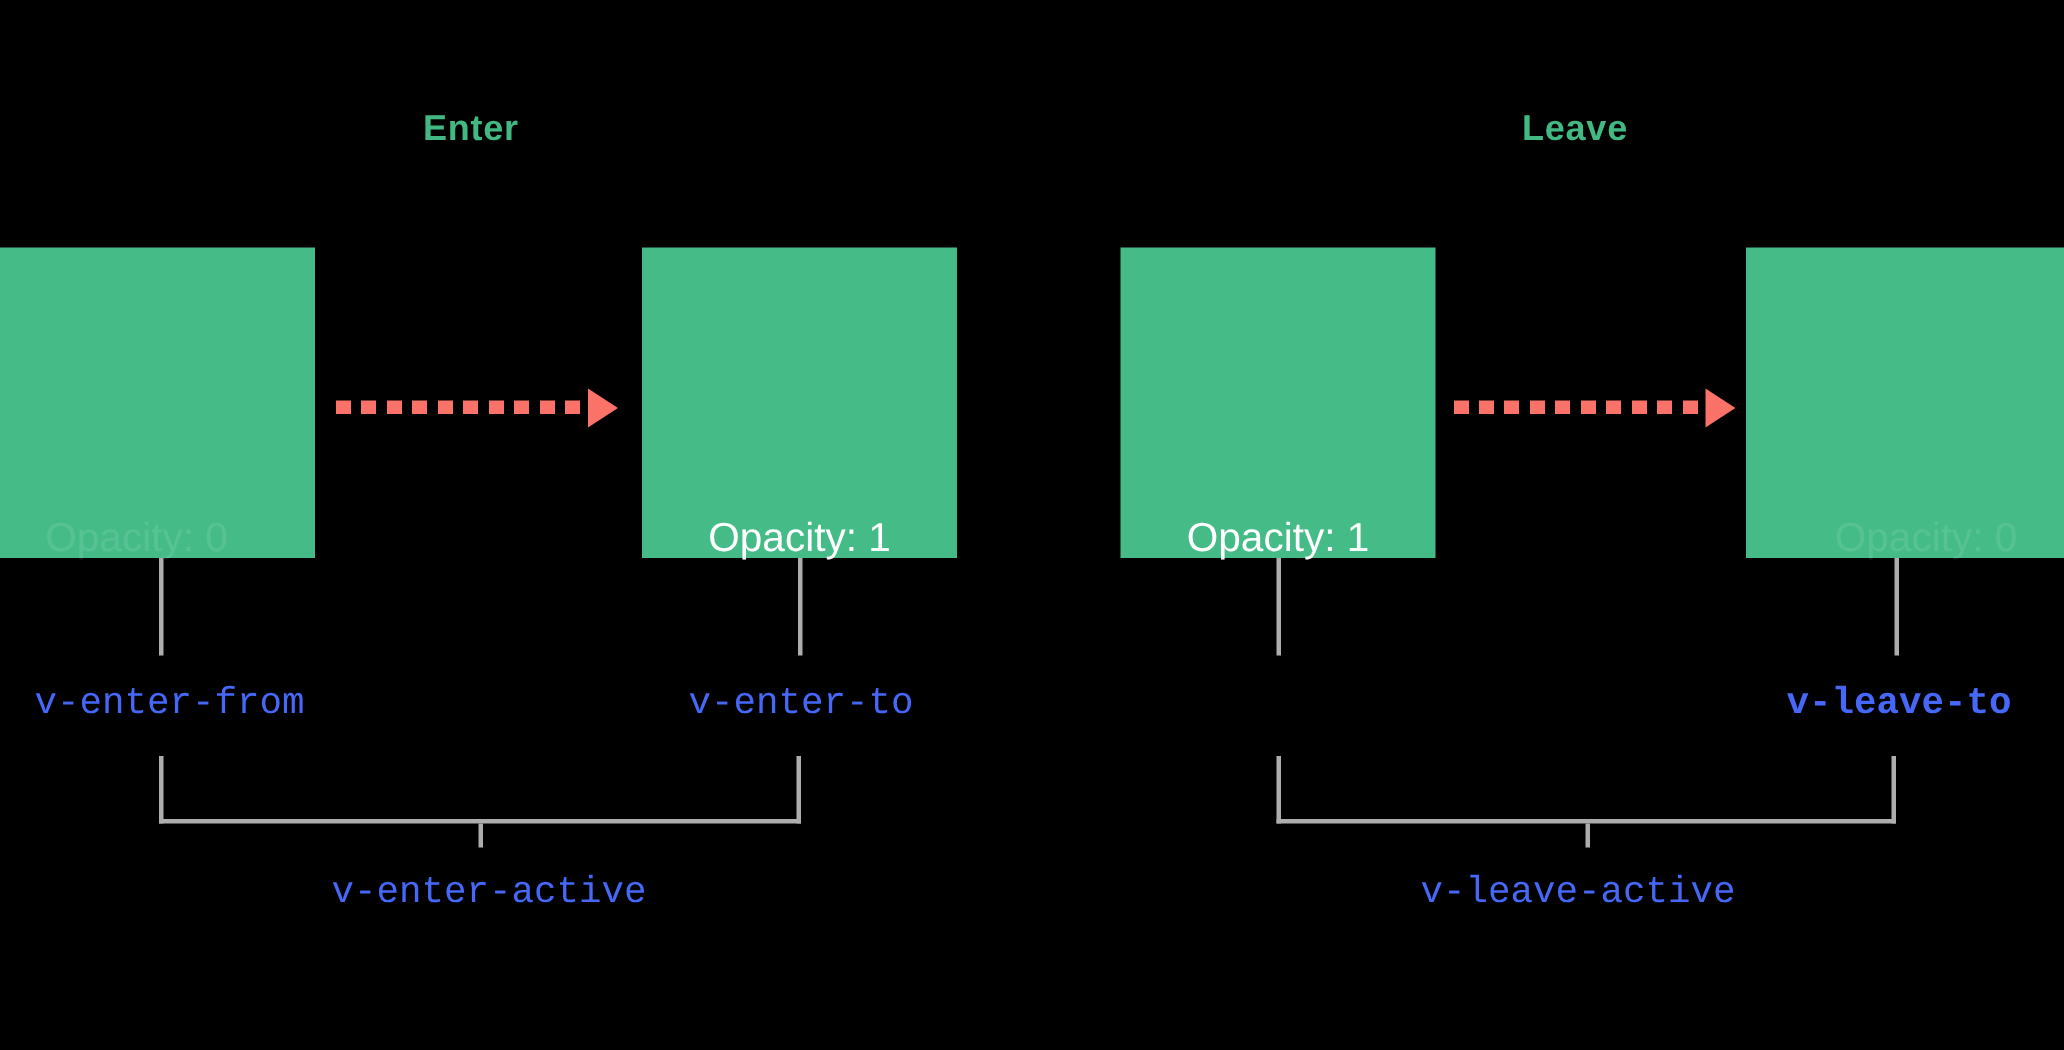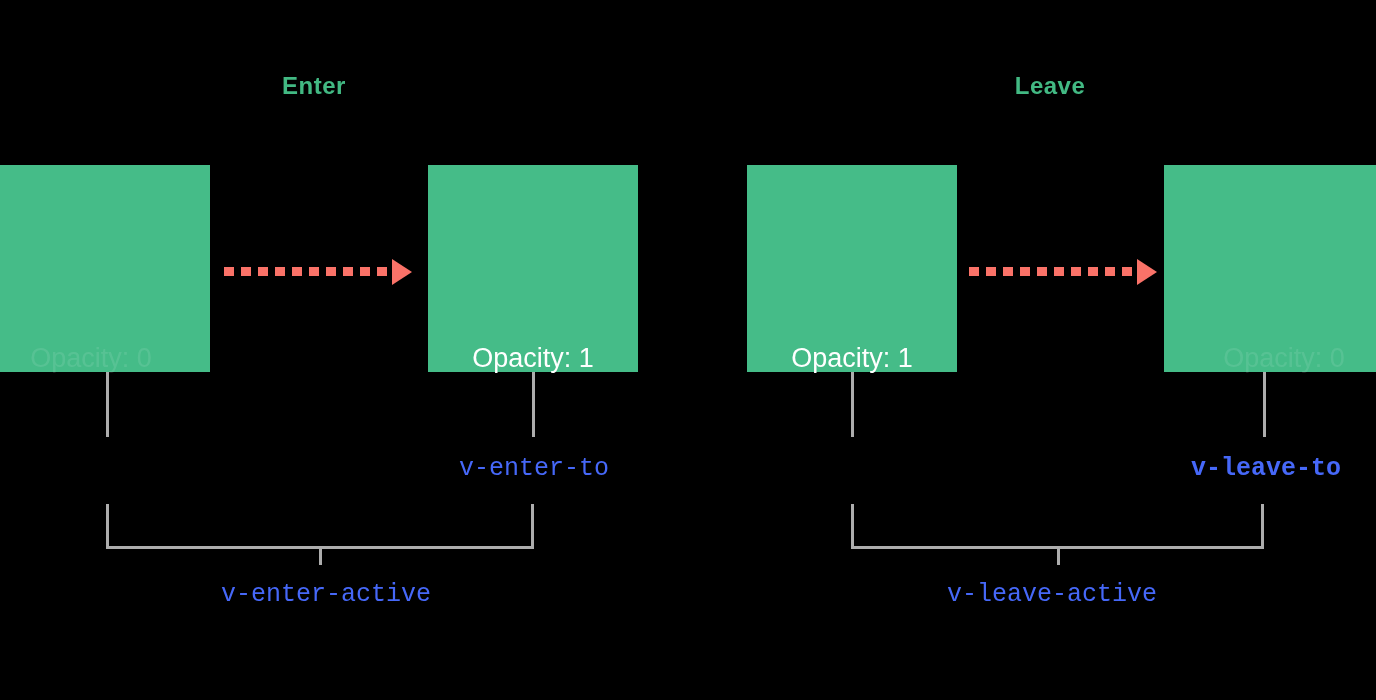--- a/index.html
+++ b/index.html
@@ -129,20 +129,21 @@
 </style>
 </head>
 <body>
 
 <div id="stage" style="width: 1376px; height: 700px; background: rgb(0, 0, 0);">
     <div class="section-heading" style="left: 314px; top: 74px;">Enter</div>
     <div class="state-box" style="left: -28px; top: 165px; width: 238px; height: 207px; background: rgb(69, 188, 136);">
       <div class="box-label faded">Opacity: 0</div>
     </div>
     <div class="stem" style="left: 106px; top: 372px; height: 65px;"></div>
+    <div class="class-label" style="left: 113px; top: 456px;">v-enter-from</div>
     <div class="state-box" style="left: 428px; top: 165px; width: 210px; height: 207px; background: rgb(69, 188, 136);">
       <div class="box-label">Opacity: 1</div>
     </div>
     <div class="stem" style="left: 532px; top: 372px; height: 65px;"></div>
     <div class="class-label" style="left: 534px; top: 456px;">v-enter-to</div>
     <div class="arrow" style="left: 224px; top: 267px; width: 188px;">
       <div class="arrow-line"></div>
       <div class="arrow-head"></div>
     </div>
     <div class="bracket" style="left: 106px; top: 504px; width: 428px; height: 45px;">

